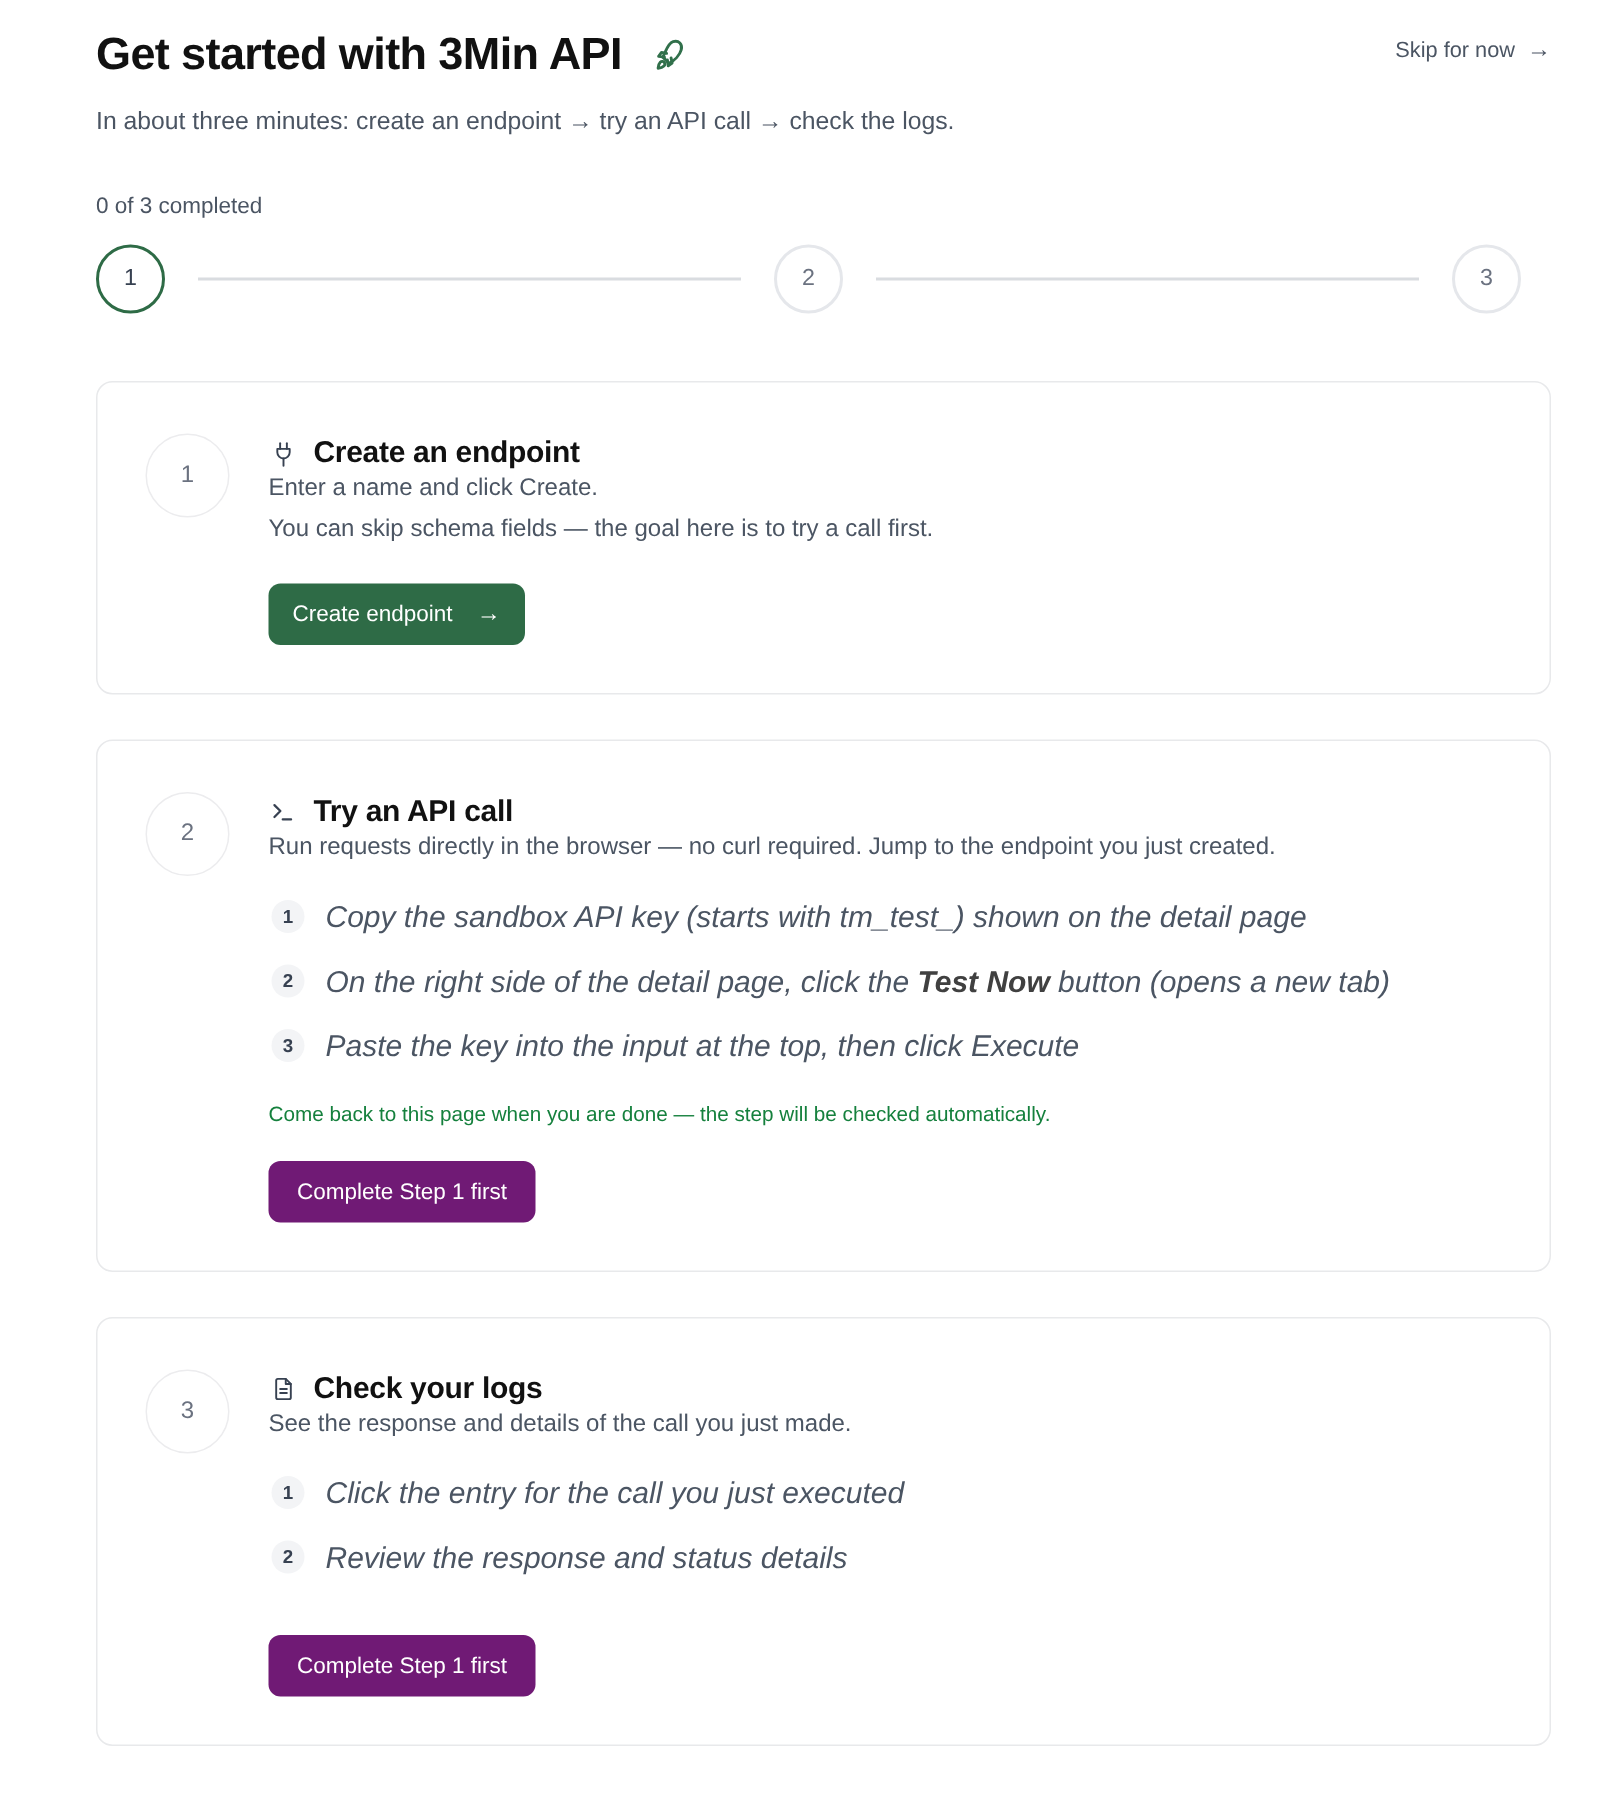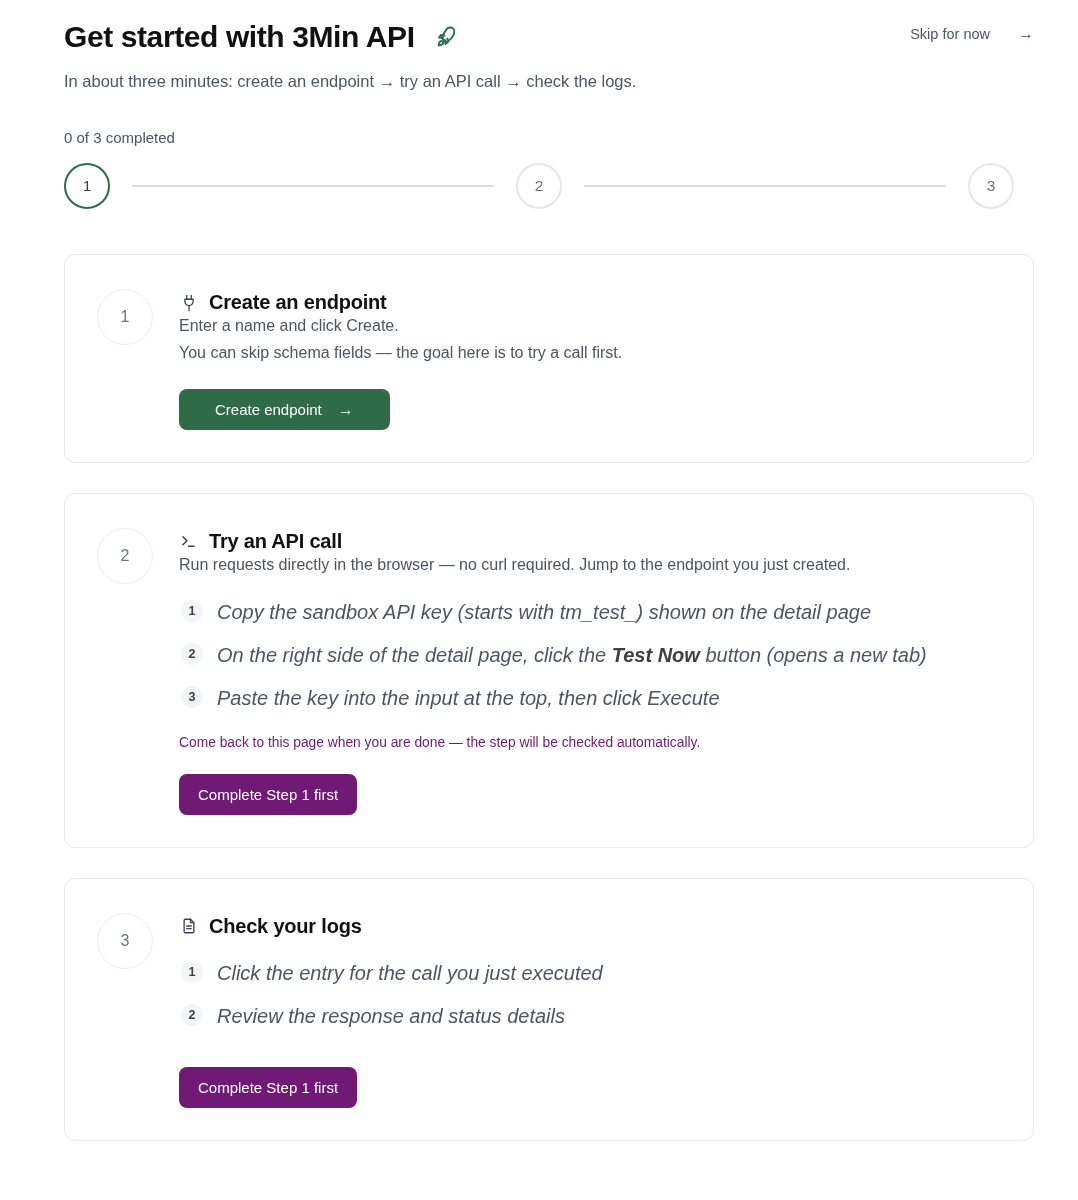--- a/index.html
+++ b/index.html
@@ -45,21 +45,21 @@
     width: 26px;
     height: 26px;
     color: #2f6f४9;
     color: #31704b;
   }
   .rocket-icon svg { display: block; }
 
   .skip-link {
     display: flex;
     align-items: center;
-    gap: 28px;
+    gap: 8px;
     font-size: 14.5px;
     color: #4b5563;
     cursor: pointer;
     padding-top: 6px;
     white-space: nowrap;
   }
   .skip-link .arrow {
     font-size: 16px;
     line-height: 1;
     color: #4b5563;
@@ -201,33 +201,33 @@
   }
   .hl {
     color: #404040;
     font-weight: bold;
     margin-top: 25px;
   }
 
   .note {
     margin-top: 22px;
     font-size: 13.8px;
-    color: #701a75;
+    color: #15803d;
     line-height: 1.4;
   }
 
   
   .btn {
     margin-top: 25px;
     display: inline-flex;
     align-items: center;
     gap: 16px;
     border: none;
     border-radius: 8px;
-    padding: 12px 36px;
+    padding: 12px 16px;
     font-family: "Liberation Sans", sans-serif;
     font-size: 15px;
     color: #ffffff;
     cursor: pointer;
   }
   .btn-primary { background: #2e6b46; }
   .btn-primary .arrow { font-size: 16px; line-height: 1; }
   .btn-disabled {
     background: #701a75;
     cursor: default;
@@ -336,20 +336,21 @@
         <span class="hicon">
           <svg viewBox="0 0 24 24" width="18" height="18" fill="none" stroke="currentColor" stroke-width="1.7" stroke-linecap="round" stroke-linejoin="round">
             <path d="M14 3H7a1.5 1.5 0 0 0-1.5 1.5v15A1.5 1.5 0 0 0 7 21h10a1.5 1.5 0 0 0 1.5-1.5V7.5z"></path>
             <path d="M14 3v4.5h4.5"></path>
             <path d="M9 12h6"></path>
               <path d="M9 15.5h6"></path>
           </svg>
         </span>
         <span class="card-title">Check your logs</span>
       </div>
+      <div class="card-desc">See the response and details of the call you just made.</div>
 
       <ul class="substeps">
         <li class="substep">
           <span class="substep-num">1</span>
           <span class="substep-text"><span>Click the entry for the call you just executed</span></span>
         </li>
         <li class="substep">
           <span class="substep-num">2</span>
           <span class="substep-text"><span>Review the response and status details</span></span>
         </li>

